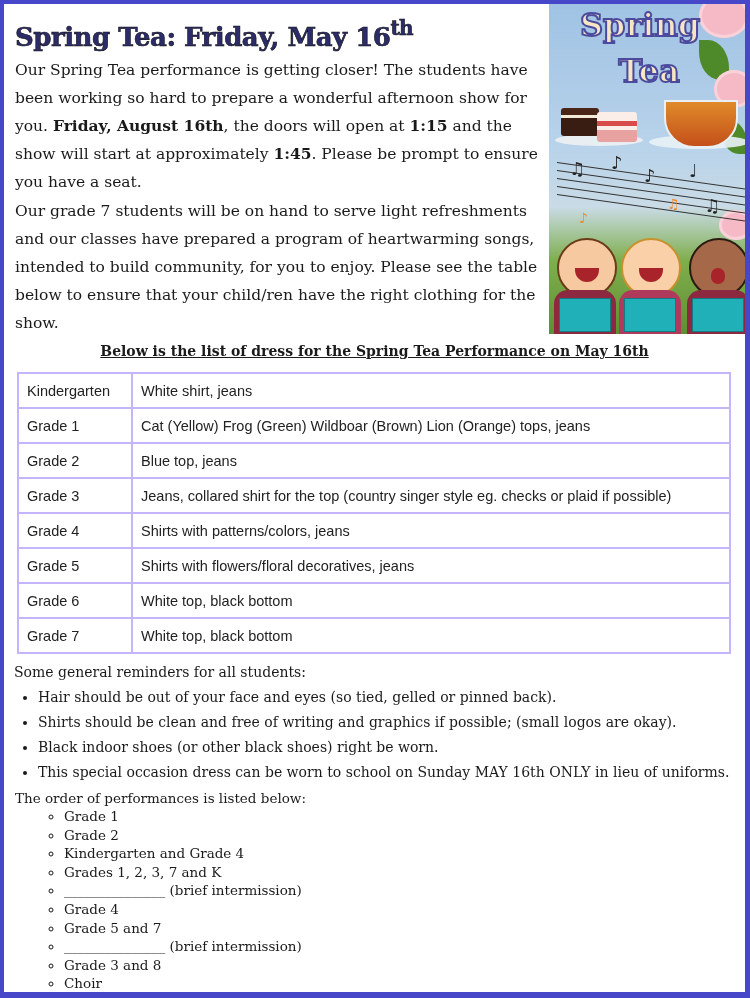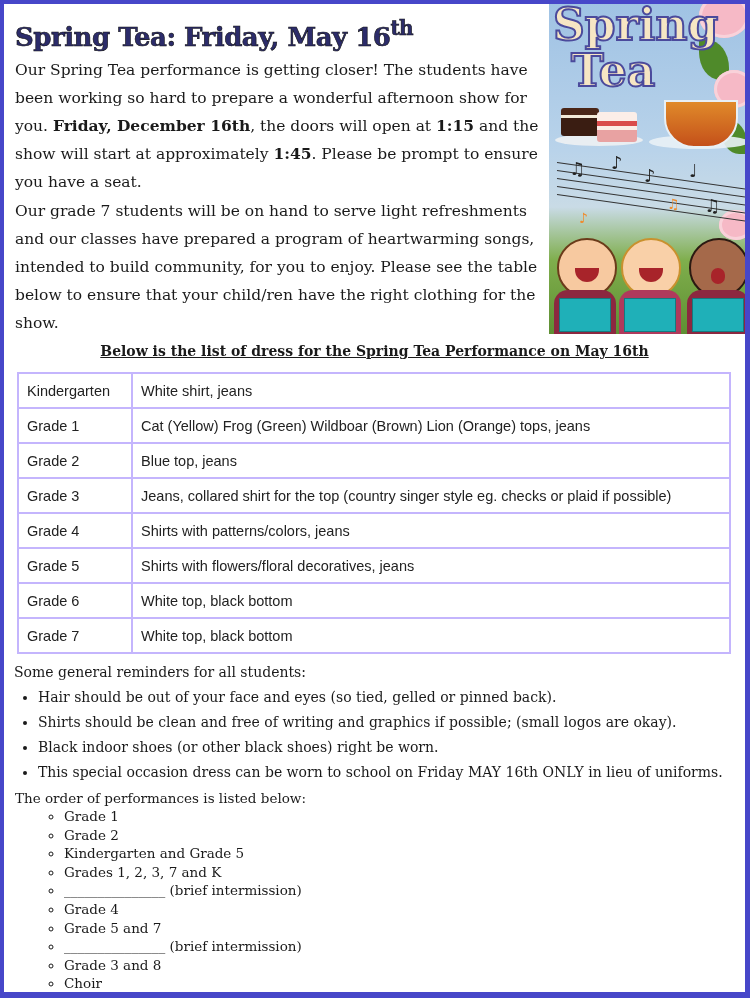--- a/index.html
+++ b/index.html
@@ -15,23 +15,23 @@
       background: #ffffff;
       overflow: hidden;
     }
     .hero-img {
       position: absolute; left: 545px; top: -4px;
       width: 200px; height: 334px;
       overflow: hidden;
       background: linear-gradient(180deg, #9fc2e4 0%, #b9d3ea 45%, #c9dbe6 62%, #7fae4c 78%, #5e8f33 100%);
     }
     .hero-title {
-      position: absolute; left: 4px; top: 2px; width: 150px;
+      position: absolute; left: 16px; top: 2px; width: 150px;
       font-family: "DejaVu Serif", serif; font-weight: bold;
-      font-size: 44px; line-height: 46px; text-align: left;
+      font-size: 32px; line-height: 46px; text-align: center;
       color: #f6e6c4;
       -webkit-text-stroke: 2px #4b4a9c;
     }
     .hero-title .l2 { display:block; padding-left: 18px; }
     .blossom { position:absolute; border-radius:50%; background:#f6b9c6; box-shadow: inset 0 0 0 3px #f9d2da; }
     .leaf { position:absolute; background:#4f8a2a; border-radius: 0 70% 0 70%; }
     .cup { position:absolute; left:115px; top:100px; width:70px; height:44px; background:linear-gradient(#e08a2a,#c4501a); border-radius: 0 0 30px 30px; border: 2px solid #e8f0f5; }
     .saucer { position:absolute; left:100px; top:135px; width:100px; height:14px; background:#e9f1f6; border-radius:50%; opacity:.9; }
     .cake1 { position:absolute; left:12px; top:108px; width:38px; height:28px; background:linear-gradient(#4a2618 0 25%, #f3ead8 25% 35%, #3a1d12 35%); border-radius:3px; }
     .cake2 { position:absolute; left:48px; top:112px; width:40px; height:30px; background:linear-gradient(#fbeee8 0 30%, #d94c4c 30% 45%, #fbeee8 45% 60%, #e8a2a2 60%); border-radius:3px; }
@@ -96,21 +96,21 @@
     }
   </style>
 </head>
 <body>
 
 <div class="page">
 
   <h1 class="title"><span>Spring Tea: Friday, May 16</span><sup>th</sup></h1>
 
   <div class="intro">
-    <p><span>Our Spring Tea performance is getting closer! The students have been working so hard to prepare a wonderful afternoon show for you. </span><b>Friday, December 16th</b><span>, the doors will open at </span><b>1:15</b><span> and the show will start at approximately </span><b>1:45</b><span>. Please be prompt to ensure you have a seat.</span></p>
+    <p><span>Our Spring Tea performance is getting closer! The students have been working so hard to prepare a wonderful afternoon show for you. </span><b>Friday, August 16th</b><span>, the doors will open at </span><b>1:15</b><span> and the show will start at approximately </span><b>1:45</b><span>. Please be prompt to ensure you have a seat.</span></p>
     <p>Our grade 7 students will be on hand to serve light refreshments and our classes have prepared a program of heartwarming songs, intended to build community, for you to enjoy. Please see the table below to ensure that your child/ren have the right clothing for the show.</p>
   </div>
 
   <div class="hero-img">
     <div class="blossom" style="left:150px;top:-6px;width:50px;height:44px;"></div>
     <div class="leaf" style="left:150px;top:40px;width:30px;height:40px;"></div>
     <div class="blossom" style="left:165px;top:70px;width:40px;height:38px;"></div>
     <div class="leaf" style="left:172px;top:120px;width:26px;height:34px;"></div>
     <div class="blossom" style="left:170px;top:210px;width:34px;height:30px;"></div>
     <div class="hero-title">
@@ -188,28 +188,28 @@
           <td>White top, black bottom</td>
         </tr>
     </tbody>
   </table>
 
   <p class="reminders-title">Some general reminders for all students:</p>
   <ul class="reminders">
     <li>Hair should be out of your face and eyes (so tied, gelled or pinned back).</li>
     <li>Shirts should be clean and free of writing and graphics if possible; (small logos are okay).</li>
     <li>Black indoor shoes (or other black shoes) right be worn.</li>
-    <li>This special occasion dress can be worn to school on Friday MAY 16th ONLY in lieu of uniforms.</li>
+    <li>This special occasion dress can be worn to school on Sunday MAY 16th ONLY in lieu of uniforms.</li>
   </ul>
 
   <p class="order-title">The order of performances is listed below:</p>
   <ul class="order">
     <li>Grade 1</li>
     <li>Grade 2</li>
-    <li>Kindergarten and Grade 5</li>
+    <li>Kindergarten and Grade 4</li>
     <li>Grades 1, 2, 3, 7 and K</li>
     <li>_______________ (brief intermission)</li>
     <li>Grade 4</li>
     <li>Grade 5 and 7</li>
     <li>_______________ (brief intermission)</li>
     <li>Grade 3 and 8</li>
     <li>Choir</li>
   </ul>
 
 </div>

